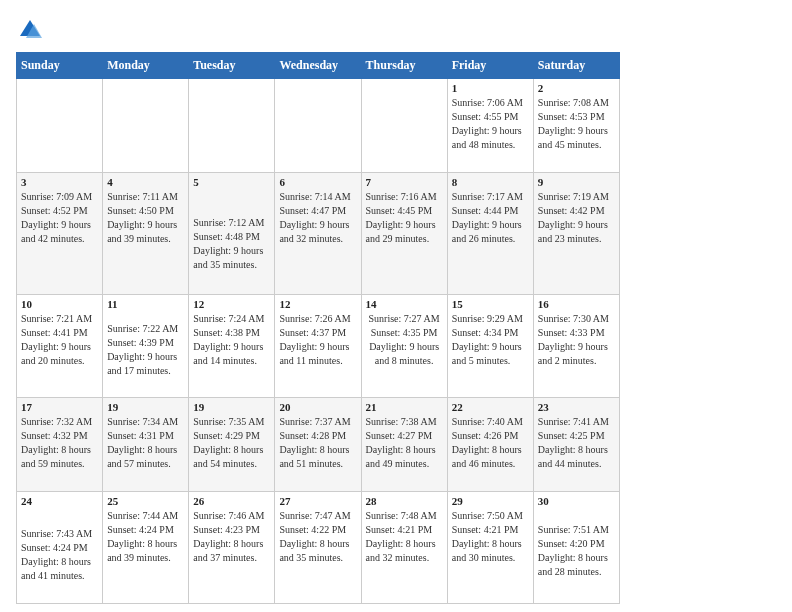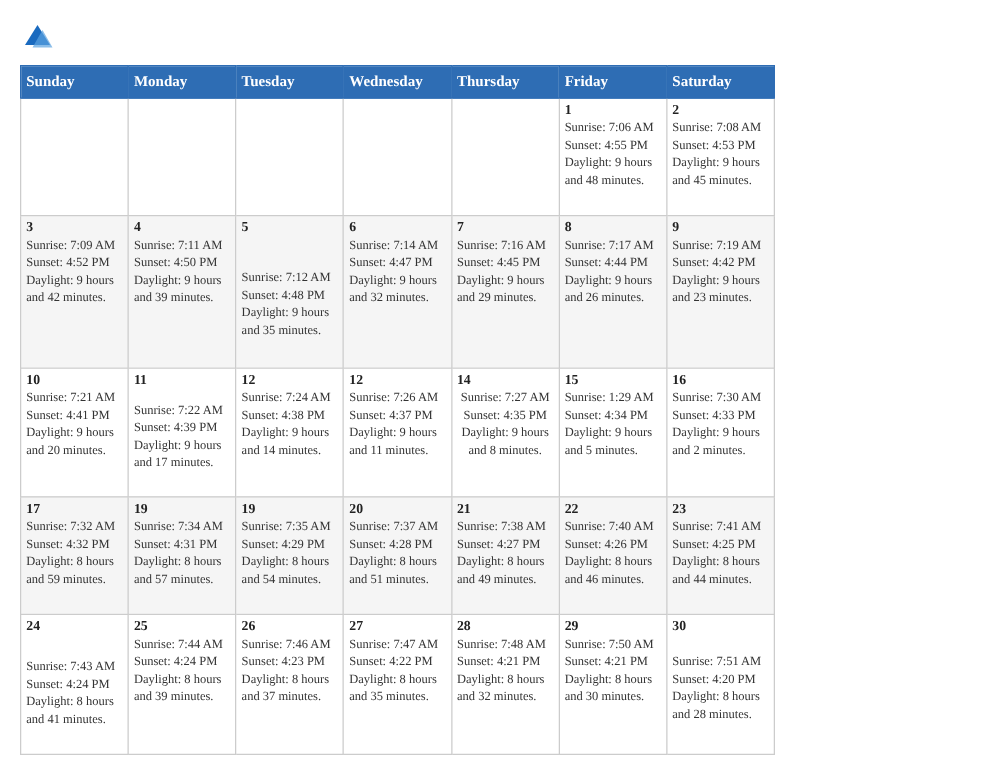--- a/index.html
+++ b/index.html
@@ -233,21 +233,21 @@
           </td>
           <td>
             <span class="day-num">14</span>
             <div class="day-info" style="white-space: pre-line; text-align: center;">Sunrise: 7:27 AM
 Sunset: 4:35 PM
 Daylight: 9 hours
 and 8 minutes.</div>
           </td>
           <td>
             <span class="day-num">15</span>
-            <div class="day-info" style="white-space: pre-line;">Sunrise: 1:29 AM
+            <div class="day-info" style="white-space: pre-line;">Sunrise: 9:29 AM
 Sunset: 4:34 PM
 Daylight: 9 hours
 and 5 minutes.</div>
           </td>
           <td>
             <span class="day-num">16</span>
             <div class="day-info" style="white-space: pre-line;">Sunrise: 7:30 AM
 Sunset: 4:33 PM
 Daylight: 9 hours
 and 2 minutes.</div>

